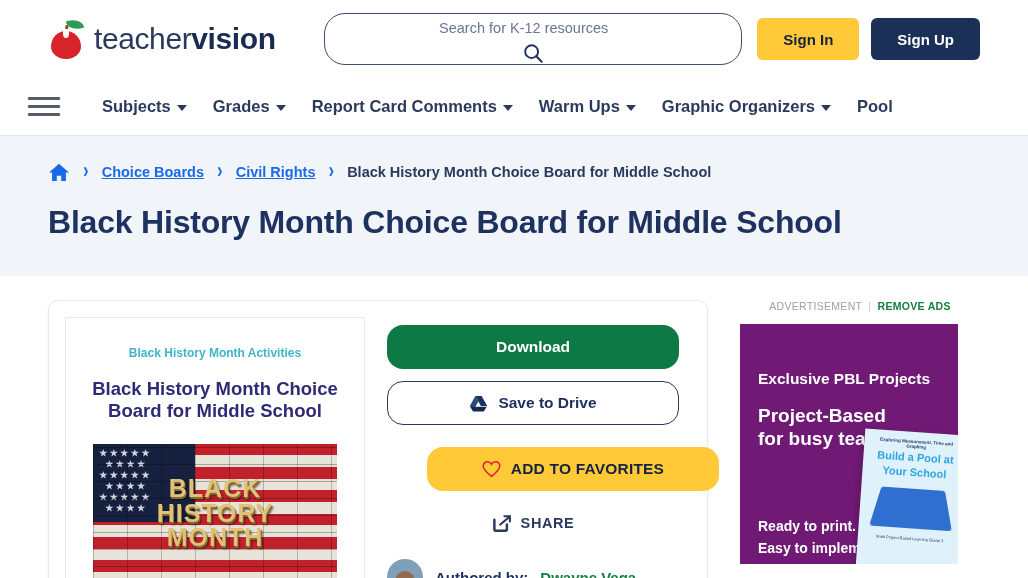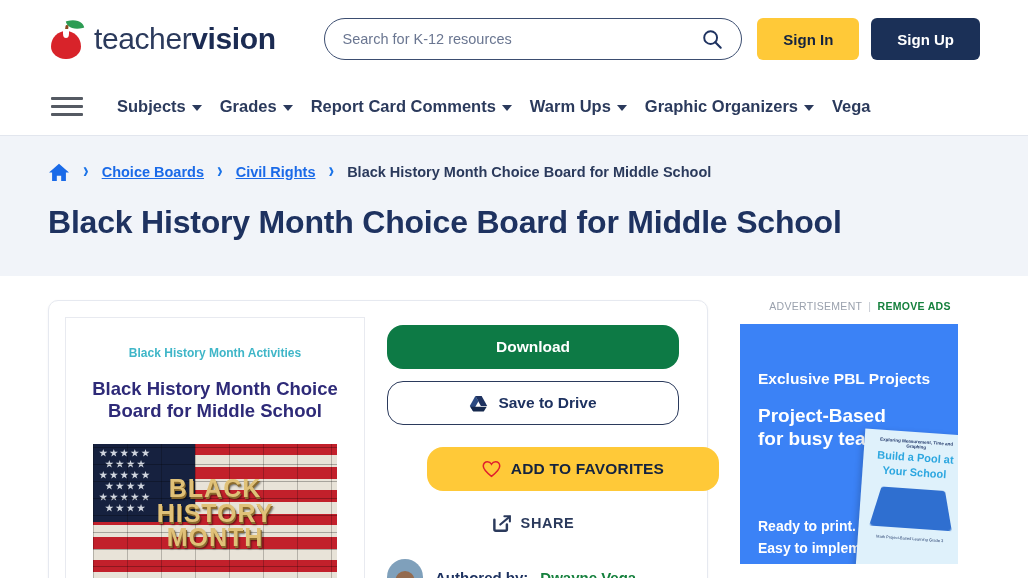--- a/index.html
+++ b/index.html
@@ -43,26 +43,27 @@
     width: 16px; height: 11px; background: #2d9c54;
     border-radius: 0 90% 0 90%;
     transform: rotate(-16deg);
   }
   .logo-text { font-size: 30px; letter-spacing: -0.4px; line-height: 1; }
   .logo-text .t1 { color: #2b3a5c; font-weight: 400; }
   .logo-text .t2 { color: #1b2b52; font-weight: 700; }
 
   .searchbox {
     margin-left: 48px;
-    width: 418px; height: 42px;
+    width: 418px; height: 52px;
     border: 1px solid #3b4d70;
     border-radius: 21px;
     display: flex; align-items: center;
     padding: 0 18px;
     background: #fff;
+    flex-direction: column;
   }
   .searchbox input {
     flex: 1; border: none; outline: none;
     font-size: 14.5px; color: #2b3a5c;
     font-family: "Liberation Sans", sans-serif;
     background: transparent;
   }
   .searchbox input::placeholder { color: #6a7691; }
   .search-icon { width: 22px; height: 22px; flex: none; cursor: pointer; }
 
@@ -80,23 +81,23 @@
     padding: 0 26px; height: 42px;
     font-size: 15px; font-weight: 700; cursor: pointer;
     font-family: "Liberation Sans", sans-serif;
   }
 
   
   .nav {
     height: 58px;
     background: #ffffff;
     display: flex; align-items: center;
-    padding: 0 51px;
+    padding: 0 28px;
     border-bottom: 1px solid #e2e6ee;
-    gap: 18px;
+    gap: 26px;
   }
   .hamburger { width: 32px; display: flex; flex-direction: column; gap: 5px; cursor: pointer; margin-right: 16px; }
   .hamburger span { display: block; height: 3px; background: #555a63; border-radius: 1px; }
   .nav-item {
     font-size: 16.5px; font-weight: 700; color: #2b3a5c;
     display: flex; align-items: center; gap: 6px; cursor: pointer;
     white-space: nowrap;
   }
   .caret {
     width: 0; height: 0;
@@ -238,21 +239,21 @@
   .right-col { flex: 1; padding-left: 32px; }
   .ad-head {
     text-align: center; font-size: 10.5px; letter-spacing: .3px;
     margin-bottom: 12px; white-space: nowrap;
   }
   .ad-head .lbl { color: #9aa1ad; }
   .ad-head .sep { color: #c3c8d1; margin: 0 3px; }
   .ad-head .rm { color: #15803d; font-weight: 700; cursor: pointer; }
   .ad-box {
     width: 218px; height: 240px;
-    background: #3b82f6;
+    background: #701a75;
     position: relative; overflow: hidden; cursor: pointer;
   }
   .ad-t1 {
     color: #ffffff; font-size: 15.5px; font-weight: 700;
     position: absolute; left: 18px; top: 46px;
   }
   .ad-t2 {
     color: #ffffff; font-size: 19px; font-weight: 700;
     position: absolute; left: 18px; top: 80px; line-height: 1.22;
   }
@@ -337,21 +338,21 @@
   </div>
   <div class="nav-item">
     <span>Warm Ups</span>
     <span class="caret"></span>
   </div>
   <div class="nav-item">
     <span>Graphic Organizers</span>
     <span class="caret"></span>
   </div>
   <div class="nav-item">
-    <span>Vega</span>
+    <span>Pool</span>
   </div>
 </div>
 
 <div class="hero">
   <div class="breadcrumb">
     <svg class="home-icon" viewBox="0 0 24 22">
       <path d="M12 2 L23 11.5 L19.6 11.5 L19.6 21 L14.4 21 L14.4 15 L9.6 15 L9.6 21 L4.4 21 L4.4 11.5 L1 11.5 Z" fill="#1a6ae8"></path>
     </svg>
     <span class="bc-sep">›</span>
     <span class="bc-link">Choice Boards</span>

